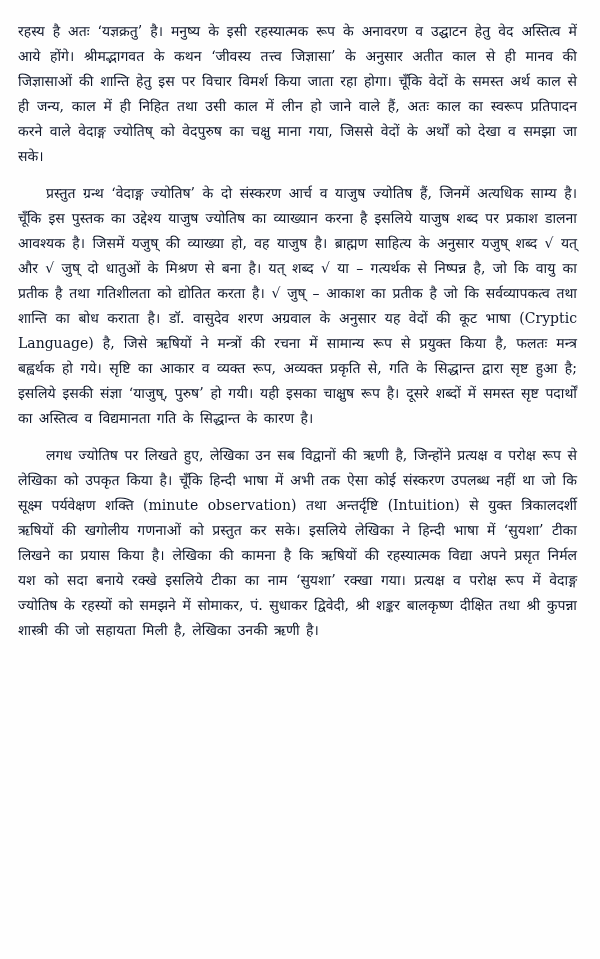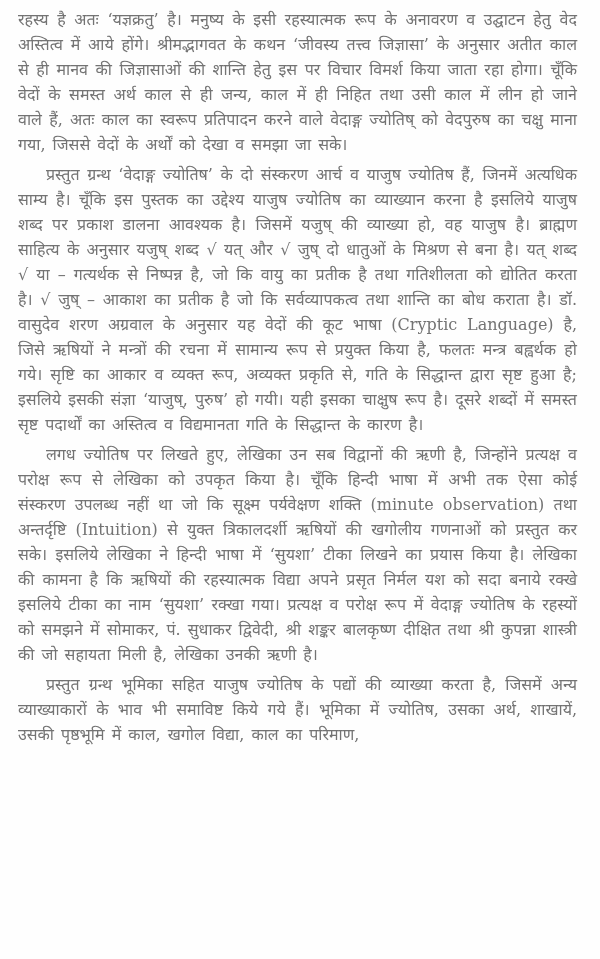--- a/index.html
+++ b/index.html
@@ -14,34 +14,33 @@
     font-family: "DejaVu Serif", "DejaVu Sans", serif;
   }
   .page {
     box-sizing: border-box;
     width: 600px;
     height: 959px;
     padding: 7px 23px 0 18px;
     background: #fefefe;
   }
   .page p {
-    margin: 0 0 5px 0;
-    color: #737373;
-    font-size: 16px;
+    margin: 12px 0 5px 0;
+    color: #0f172a;
+    font-size: 14px;
     line-height: 25px;
     text-align: justify;
     text-indent: 28px;
     word-spacing: 2px;
     -webkit-font-smoothing: antialiased;
   }
   .page p.continuation {
     text-indent: 0;
   }
 </style>
 </head>
 <body>
 
 <div class="page">
   <p class="continuation">रहस्य है अतः ‘यज्ञक्रतु’ है। मनुष्य के इसी रहस्यात्मक रूप के अनावरण व उद्घाटन हेतु वेद अस्तित्व में आये होंगे। श्रीमद्भागवत के कथन ‘जीवस्य तत्त्व जिज्ञासा’ के अनुसार अतीत काल से ही मानव की जिज्ञासाओं की शान्ति हेतु इस पर विचार विमर्श किया जाता रहा होगा। चूँकि वेदों के समस्त अर्थ काल से ही जन्य, काल में ही निहित तथा उसी काल में लीन हो जाने वाले हैं, अतः काल का स्वरूप प्रतिपादन करने वाले वेदाङ्ग ज्योतिष् को वेदपुरुष का चक्षु माना गया, जिससे वेदों के अर्थों को देखा व समझा जा सके।</p>
   <p>प्रस्तुत ग्रन्थ ‘वेदाङ्ग ज्योतिष’ के दो संस्करण आर्च व याजुष ज्योतिष हैं, जिनमें अत्यधिक साम्य है। चूँकि इस पुस्तक का उद्देश्य याजुष ज्योतिष का व्याख्यान करना है इसलिये याजुष शब्द पर प्रकाश डालना आवश्यक है। जिसमें यजुष् की व्याख्या हो, वह याजुष है। ब्राह्मण साहित्य के अनुसार यजुष् शब्द √ यत् और √ जुष् दो धातुओं के मिश्रण से बना है। यत् शब्द √ या – गत्यर्थक से निष्पन्न है, जो कि वायु का प्रतीक है तथा गतिशीलता को द्योतित करता है। √ जुष् – आकाश का प्रतीक है जो कि सर्वव्यापकत्व तथा शान्ति का बोध कराता है। डॉ. वासुदेव शरण अग्रवाल के अनुसार यह वेदों की कूट भाषा (Cryptic Language) है, जिसे ऋषियों ने मन्त्रों की रचना में सामान्य रूप से प्रयुक्त किया है, फलतः मन्त्र बह्वर्थक हो गये। सृष्टि का आकार व व्यक्त रूप, अव्यक्त प्रकृति से, गति के सिद्धान्त द्वारा सृष्ट हुआ है; इसलिये इसकी संज्ञा ‘याजुष्, पुरुष’ हो गयी। यही इसका चाक्षुष रूप है। दूसरे शब्दों में समस्त सृष्ट पदार्थों का अस्तित्व व विद्यमानता गति के सिद्धान्त के कारण है।</p>
   <p>लगध ज्योतिष पर लिखते हुए, लेखिका उन सब विद्वानों की ऋणी है, जिन्होंने प्रत्यक्ष व परोक्ष रूप से लेखिका को उपकृत किया है। चूँकि हिन्दी भाषा में अभी तक ऐसा कोई संस्करण उपलब्ध नहीं था जो कि सूक्ष्म पर्यवेक्षण शक्ति (minute observation) तथा अन्तर्दृष्टि (Intuition) से युक्त त्रिकालदर्शी ऋषियों की खगोलीय गणनाओं को प्रस्तुत कर सके। इसलिये लेखिका ने हिन्दी भाषा में ‘सुयशा’ टीका लिखने का प्रयास किया है। लेखिका की कामना है कि ऋषियों की रहस्यात्मक विद्या अपने प्रसृत निर्मल यश को सदा बनाये रक्खे इसलिये टीका का नाम ‘सुयशा’ रक्खा गया। प्रत्यक्ष व परोक्ष रूप में वेदाङ्ग ज्योतिष के रहस्यों को समझने में सोमाकर, पं. सुधाकर द्विवेदी, श्री शङ्कर बालकृष्ण दीक्षित तथा श्री कुपन्ना शास्त्री की जो सहायता मिली है, लेखिका उनकी ऋणी है।</p>
-  <p>प्रस्तुत ग्रन्थ भूमिका सहित याजुष ज्योतिष के पद्यों की व्याख्या करता है, जिसमें अन्य व्याख्याकारों के भाव भी समाविष्ट किये गये हैं। भूमिका में ज्योतिष, उसका अर्थ, शाखायें, उसकी पृष्ठभूमि में काल, खगोल विद्या, काल का परिमाण,</p>
 </div>
 
 </body></html>

